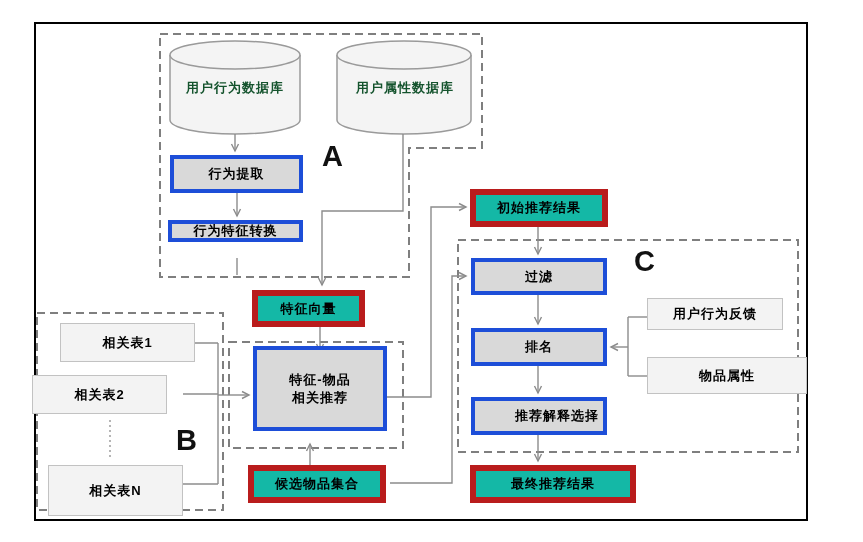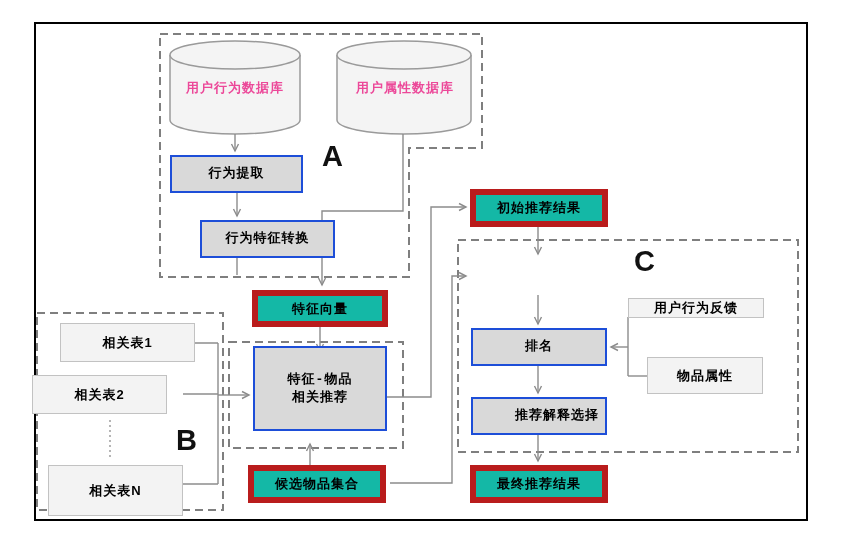--- a/index.html
+++ b/index.html
@@ -10,25 +10,25 @@
   #frame{
     position:absolute;left:34px;top:22px;width:770px;height:495px;
     border:2px solid #000000;background:#ffffff;
   }
   #layer{position:absolute;left:0;top:0;width:863px;height:542px;}
   .box{
     position:absolute;display:flex;align-items:center;justify-content:center;
     box-sizing:border-box;text-align:center;color:#000;
     font-size:13px;font-weight:600;letter-spacing:1px;line-height:1.35;
   }
-  .node-proc{background:#d9d9d9;border:2px solid #1d4ed8;font-family:Liberation Mono, monospace;}
+  .node-proc{background:#d9d9d9;border:4px solid #1d4ed8;}
   .node-data{background:#14b8a6;border:6px solid #b91c1c;}
   .node-input{background:#f3f3f3;border:1px solid #c2c2c2;}
   .db-label{position:absolute;display:flex;align-items:center;justify-content:center;
-    text-align:center;color:#ec4899;font-size:13px;font-weight:600;letter-spacing:1px;}
+    text-align:center;color:#14532d;font-size:13px;font-weight:600;letter-spacing:1px;}
   .multiline{white-space:pre-line;}
   .section-label{
     position:absolute;font-size:29px;font-weight:800;color:#111;letter-spacing:0;
   }
   svg .conn{fill:none;stroke:#8c8c8c;stroke-width:1.4;}
   svg .dashed{fill:none;stroke:#7f7f7f;stroke-width:2;stroke-dasharray:8 5;}
   svg .dots{fill:none;stroke:#b5b5b5;stroke-width:2;stroke-dasharray:2 3;}
   svg .cyl{fill:#f4f4f4;stroke:#9a9a9a;stroke-width:1.5;}
 </style>
 </head>
@@ -79,33 +79,34 @@
     <polyline class="conn" points="647,376 628,376"></polyline>
     <polyline class="conn" points="628,317 628,376"></polyline>
     <polyline class="conn" marker-end="url(#arrow)" points="628,347 611,347"></polyline>
     <polyline class="dots" points="110,420 110,457"></polyline>
   </svg>
 
   <div class="db-label" style="left:175px;top:72px;width:120px;height:32px;">用户行为数据库</div>
   <div class="db-label" style="left:339px;top:72px;width:132px;height:32px;">用户属性数据库</div>
 
   <div class="box node-proc" style="left:170px;top:155px;width:133px;height:38px;">行为提取</div>
-  <div class="box node-proc" style="left:168px;top:220px;width:135px;height:38px;margin-left:32px;">行为特征转换</div>
+  <div class="box node-proc" style="left:168px;top:220px;width:135px;height:22px;">行为特征转换</div>
   <div class="section-label" style="left:322px;top:140px;">A</div>
 
-  <div class="box node-data" style="left:252px;top:290px;width:136px;height:37px;">特征向量</div>
+  <div class="box node-data" style="left:252px;top:290px;width:113px;height:37px;">特征向量</div>
   <div class="box node-proc multiline" style="left:253px;top:346px;width:134px;height:85px;">特征-物品
 相关推荐</div>
   <div class="box node-data" style="left:248px;top:465px;width:138px;height:38px;">候选物品集合</div>
 
   <div class="box node-input" style="left:60px;top:323px;width:135px;height:39px;">相关表1</div>
   <div class="box node-input" style="left:32px;top:375px;width:135px;height:39px;">相关表2</div>
   <div class="box node-input" style="left:48px;top:465px;width:135px;height:51px;">相关表N</div>
   <div class="section-label" style="left:176px;top:424px;">B</div>
 
   <div class="box node-data" style="left:470px;top:189px;width:138px;height:38px;">初始推荐结果</div>
   <div class="section-label" style="left:634px;top:245px;">C</div>
+  <div class="box node-proc" style="left:471px;top:258px;width:136px;height:37px;">过滤</div>
   <div class="box node-proc" style="left:471px;top:328px;width:136px;height:38px;">排名</div>
   <div class="box node-proc" style="left:471px;top:397px;width:136px;height:38px;padding-left:36px;">推荐解释选择</div>
-  <div class="box node-data" style="left:470px;top:465px;width:138px;height:38px;">最终推荐结果</div>
-  <div class="box node-input" style="left:628px;top:298px;width:136px;height:20px;">用户行为反馈</div>
-  <div class="box node-input" style="left:647px;top:357px;width:116px;height:37px;">物品属性</div>
+  <div class="box node-data" style="left:470px;top:465px;width:166px;height:38px;">最终推荐结果</div>
+  <div class="box node-input" style="left:647px;top:298px;width:136px;height:32px;">用户行为反馈</div>
+  <div class="box node-input" style="left:647px;top:357px;width:160px;height:37px;">物品属性</div>
 </div>
 
 </body></html>

